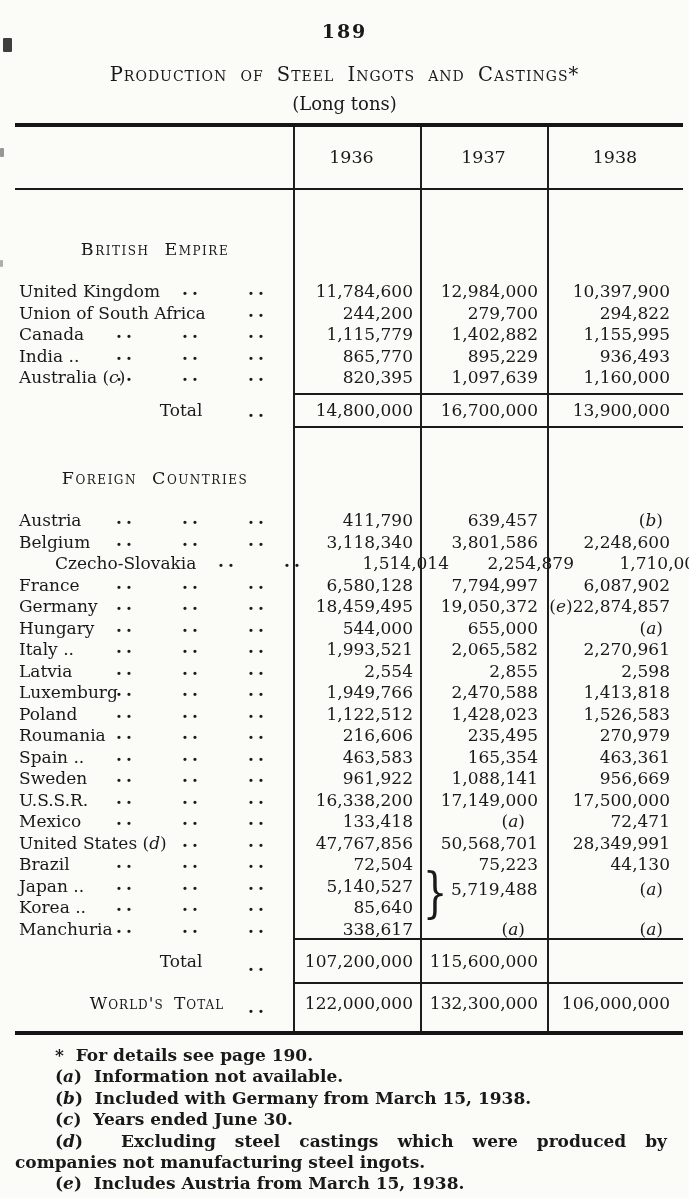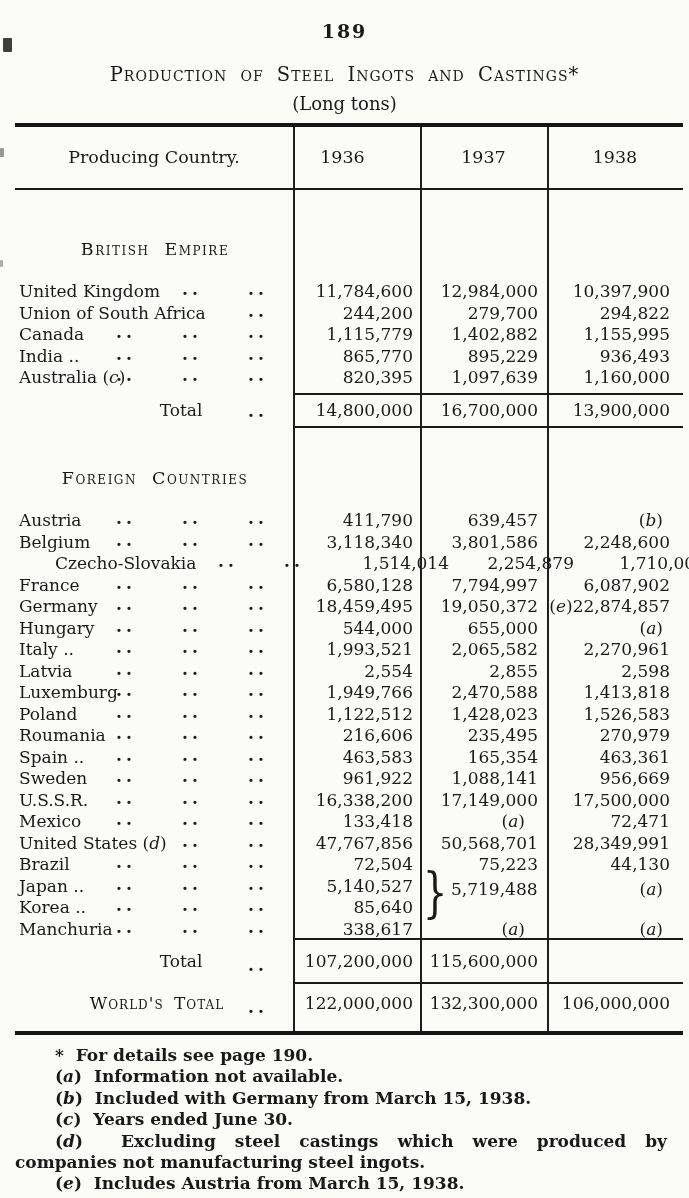--- a/index.html
+++ b/index.html
@@ -36,21 +36,21 @@
     border-top:4px solid #151515;
     border-bottom:4px solid #151515;
   }
   .vline{position:absolute;top:0;height:904px;width:2px;background:#1e1e1e;}
   .hline{position:absolute;background:#1a1a1a;height:2px;}
   .hline.full{left:0;width:668px;}
   .hline.nums{left:278px;width:390px;}
 
   .th{position:absolute;top:20px;font-size:17.5px;text-align:center;}
   .th.c0{left:0;width:278px;}
-  .th.h36{left:264px;width:127px;}
+  .th.h36{left:273px;width:127px;}
   .th.h37{left:405px;width:127px;}
   .th.h38{left:532px;width:136px;}
 
   .row{position:absolute;left:0;width:668px;height:21.5px;font-size:17px;line-height:21.5px;}
   .row .lbl{position:absolute;left:4px;top:0;white-space:nowrap;}
   .dots{position:absolute;top:-2px;letter-spacing:4px;font-weight:700;}
   .cell{position:absolute;top:0;text-align:right;white-space:nowrap;}
   .cell.v0{left:278px;width:127px;padding-right:7px;box-sizing:border-box;}
   .cell.v1{left:405px;width:127px;padding-right:9px;box-sizing:border-box;}
   .cell.v2{left:532px;width:136px;padding-right:13px;box-sizing:border-box;}
@@ -93,21 +93,20 @@
   <div class="pageno">189</div>
   <div class="doc-title">Production of Steel Ingots and Castings*</div>
   <div class="doc-subtitle">(Long tons)</div>
 
   <div class="tbl" id="tbl">
     <div class="vline" style="left:278px"></div>
     <div class="vline" style="left:405px"></div>
     <div class="vline" style="left:532px"></div>
     <div class="hline full" style="top:61px"></div>
 
-    <div class="th c0">Producing Country.</div>
     <div class="th h36">1936</div>
     <div class="th h37">1937</div>
     <div class="th h38">1938</div>
 
     <div id="tbody">
         <div class="sect-heading" style="top: 111px;">British Empire</div>
         <div class="row" style="top: 154px;">
           <span class="lbl">United Kingdom</span>
           <span class="dots" style="left: 233px;">..</span>
           <span class="dots" style="left: 167px;">..</span>

